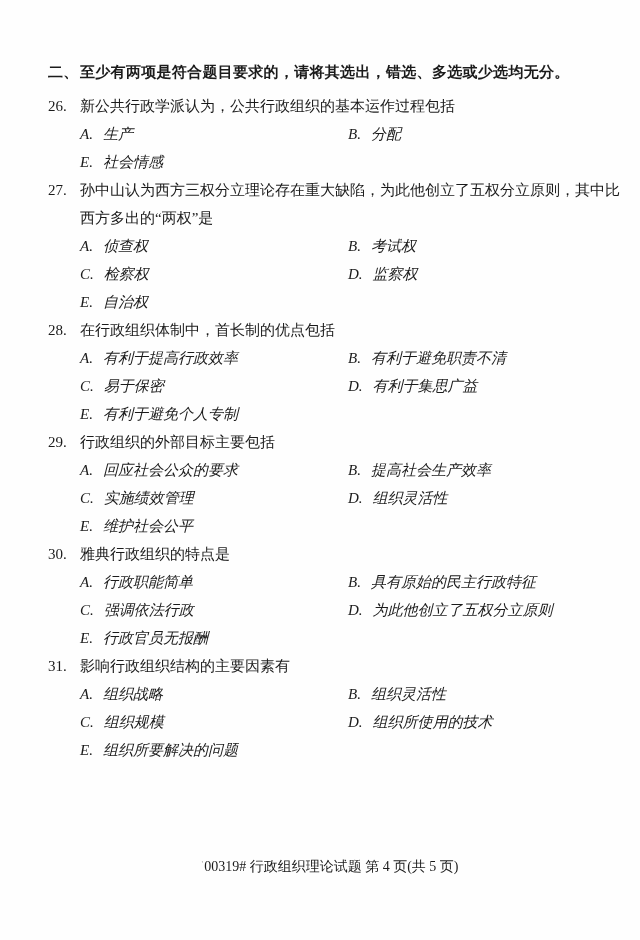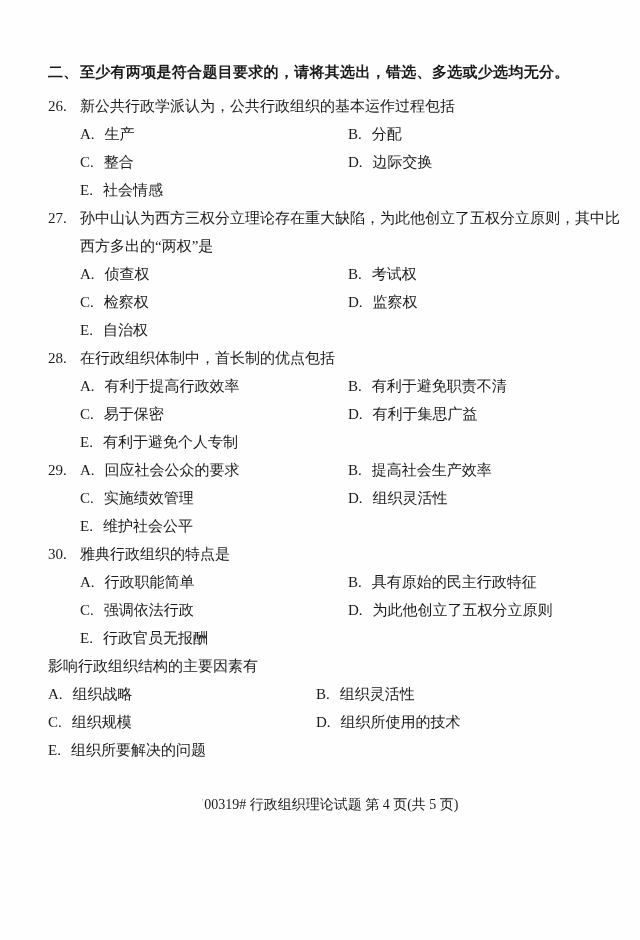--- a/index.html
+++ b/index.html
@@ -41,28 +41,28 @@
     flex: none;
     width: 32px;
     line-height: 28px;
   }
   .qbody { flex: 1; }
   .optrow {
     display: flex;
     height: 28px;
     line-height: 28px;
   }
-  .opt { white-space: nowrap; }
+  .opt { white-space: nowrap; font-style: italic; }
   .opt-left {
     flex: none;
     width: 268px;
   }
   .olabel { margin-right: 10px; }
   .footer {
-    margin-top: 28px;
+    margin-top: 90px;
     text-align: center;
     font-size: 14px;
     line-height: 20px;
     white-space: nowrap;
   }
   .footer-mark {
     color: #aaaaaa;
     font-size: 9px;
     vertical-align: 4px;
     margin-right: 1px;
@@ -80,24 +80,20 @@
     </div>
   </div>
 
   <div class="q">
     <span class="qnum">26.</span>
     <div class="qbody">
       <div class="line">新公共行政学派认为，公共行政组织的基本运作过程包括</div>
       <div class="optrow">
         <div class="opt opt-left"><span class="olabel">A.</span><span>生产</span></div>
         <div class="opt"><span class="olabel">B.</span><span>分配</span></div>
-      </div>
-      <div class="optrow">
-        <div class="opt opt-left"><span class="olabel">C.</span><span>整合</span></div>
-        <div class="opt"><span class="olabel">D.</span><span>边际交换</span></div>
       </div>
       <div class="optrow">
         <div class="opt opt-left"><span class="olabel">E.</span><span>社会情感</span></div>
       </div>
     </div>
   </div>
 
   <div class="q">
     <span class="qnum">27.</span>
     <div class="qbody">
@@ -131,20 +127,21 @@
       </div>
       <div class="optrow">
         <div class="opt opt-left"><span class="olabel">E.</span><span>有利于避免个人专制</span></div>
       </div>
     </div>
   </div>
 
   <div class="q">
     <span class="qnum">29.</span>
     <div class="qbody">
+      <div class="line">行政组织的外部目标主要包括</div>
       <div class="optrow">
         <div class="opt opt-left"><span class="olabel">A.</span><span>回应社会公众的要求</span></div>
         <div class="opt"><span class="olabel">B.</span><span>提高社会生产效率</span></div>
       </div>
       <div class="optrow">
         <div class="opt opt-left"><span class="olabel">C.</span><span>实施绩效管理</span></div>
         <div class="opt"><span class="olabel">D.</span><span>组织灵活性</span></div>
       </div>
       <div class="optrow">
         <div class="opt opt-left"><span class="olabel">E.</span><span>维护社会公平</span></div>
@@ -164,20 +161,21 @@
         <div class="opt opt-left"><span class="olabel">C.</span><span>强调依法行政</span></div>
         <div class="opt"><span class="olabel">D.</span><span>为此他创立了五权分立原则</span></div>
       </div>
       <div class="optrow">
         <div class="opt opt-left"><span class="olabel">E.</span><span>行政官员无报酬</span></div>
       </div>
     </div>
   </div>
 
   <div class="q">
+    <span class="qnum">31.</span>
     <div class="qbody">
       <div class="line">影响行政组织结构的主要因素有</div>
       <div class="optrow">
         <div class="opt opt-left"><span class="olabel">A.</span><span>组织战略</span></div>
         <div class="opt"><span class="olabel">B.</span><span>组织灵活性</span></div>
       </div>
       <div class="optrow">
         <div class="opt opt-left"><span class="olabel">C.</span><span>组织规模</span></div>
         <div class="opt"><span class="olabel">D.</span><span>组织所使用的技术</span></div>
       </div>

